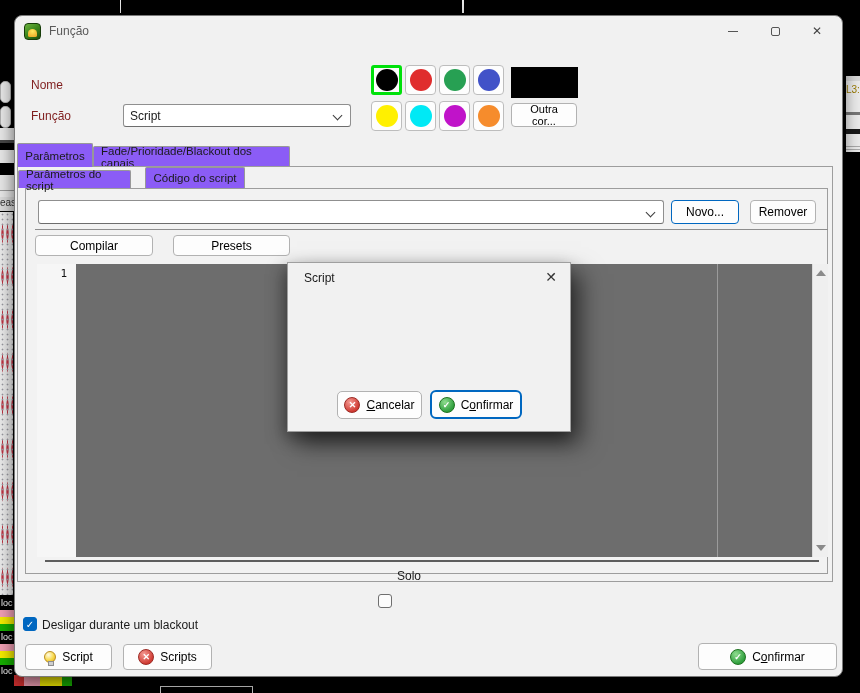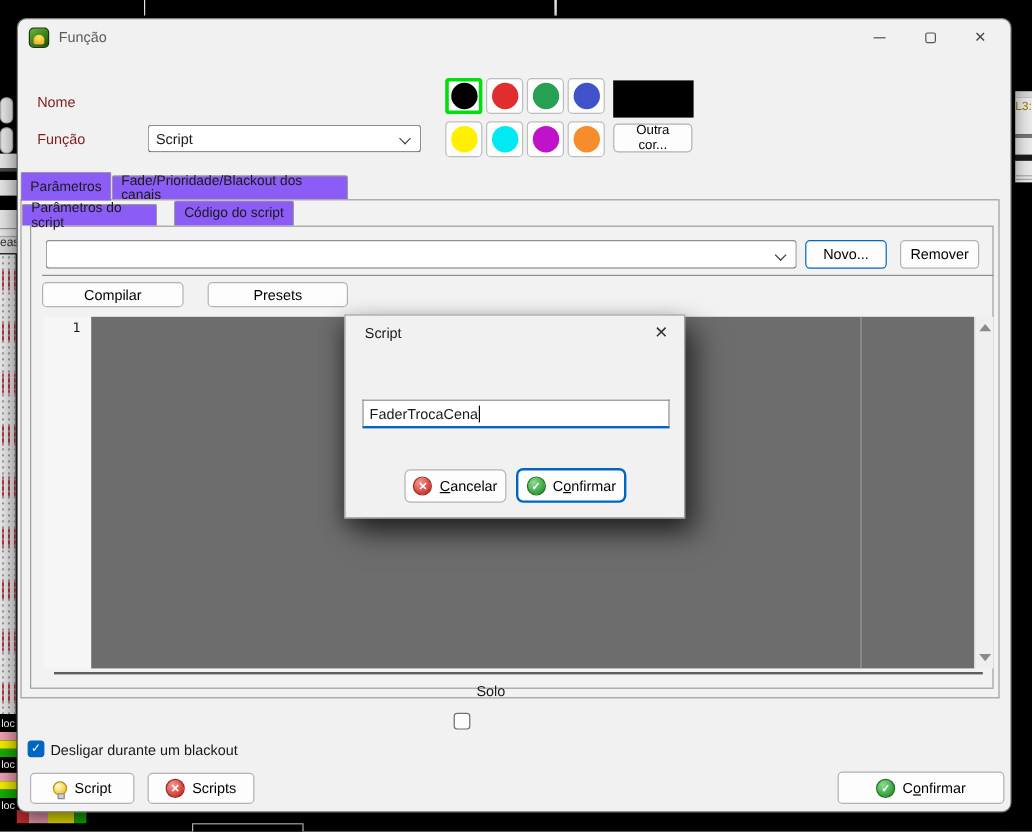--- a/index.html
+++ b/index.html
@@ -252,24 +252,20 @@
       </span>
     <span><span>C</span><span class="mn">o</span><span>nfirmar</span></span>
   </button>
 </div>
 
 <div class="abs modal">
   <div class="abs" style="left:0;top:0;width:100%;height:28px">
     <span class="abs" style="left:16px;top:8px">Script</span>
     <span class="abs" style="right:13px;top:6px;font-size:14px;color:#333">✕</span>
   </div>
-  <div class="modal-input">
-    <span>FaderTrocaCena</span>
-    <span class="caret"></span>
-  </div>
   <button class="btn" style="left:49px;top:128px;width:85px;height:28px;border-radius:5px">
     <span class="icon-circle ic-red">
         <span>✕</span>
       </span>
     <span><span></span><span class="mn">C</span><span>ancelar</span></span>
   </button>
   <button class="btn" style="left:142px;top:127px;width:92px;height:29px;border:2px solid #0067c0;border-radius:6px">
     <span class="icon-circle ic-green">
         <span>✓</span>
       </span>

